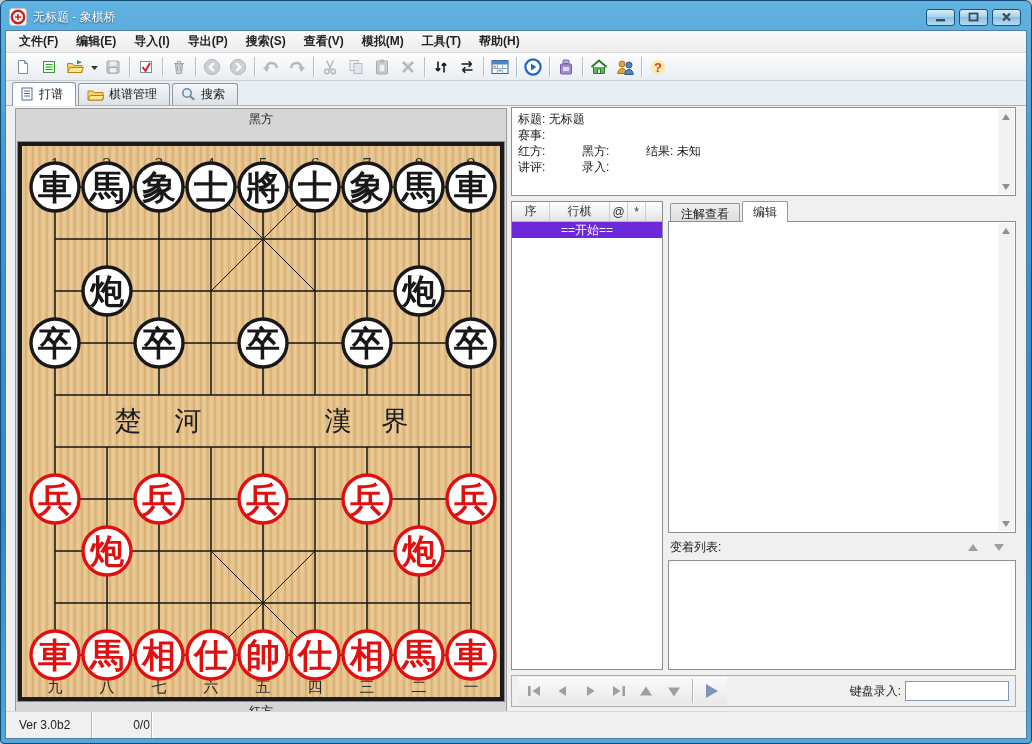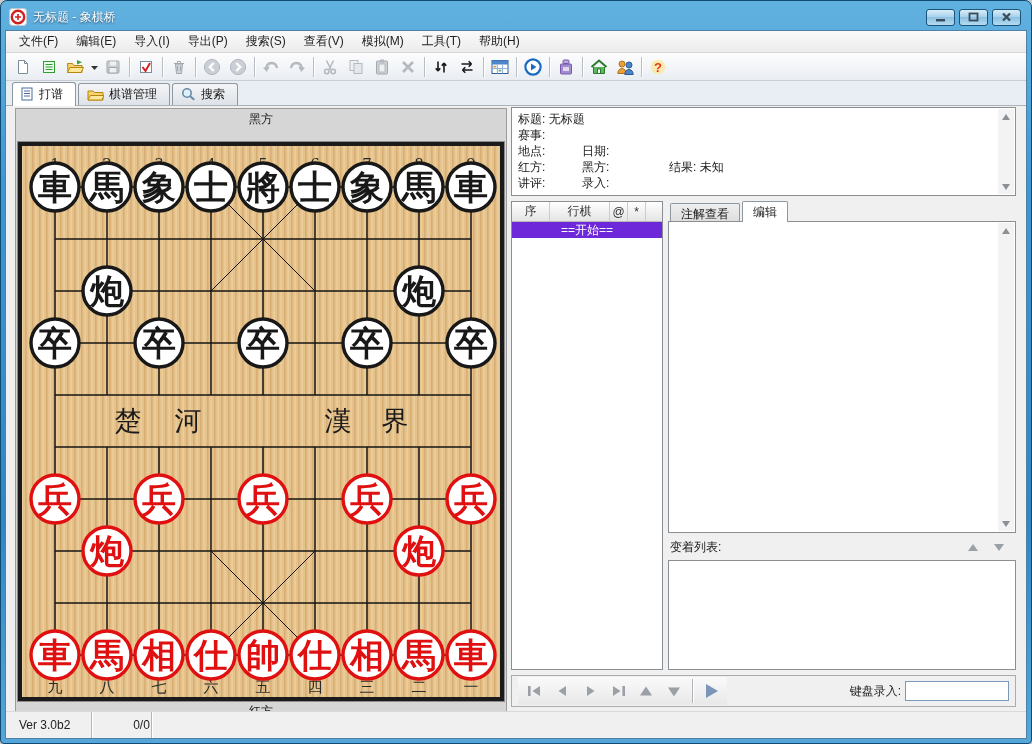--- a/index.html
+++ b/index.html
@@ -23,21 +23,21 @@
     width:29px; height:17px; border:1px solid #1b5379; border-radius:3px;
     background:linear-gradient(180deg,#d8edf9 0%,#a8d2ec 45%,#8cc1e2 50%,#b4dcf2 100%);
     display:flex; align-items:center; justify-content:center; cursor:default;
   }
   
   .app {
     flex:1; background:#f0f0f0; border:1px solid #4f80a6;
     display:flex; flex-direction:column; overflow:hidden;
   }
   .menubar { height:22px; background:linear-gradient(#fafafa,#ececec); border-bottom:1px solid #d6d6d6; display:flex; align-items:center; padding-left:4px; }
-  .menu-item { padding:3px 9px; color:#222; }
+  .menu-item { padding:3px 9px; color:#222;font-weight:bold; }
   .toolbar { height:28px; background:linear-gradient(#fdfdfe,#e9edf2); border-bottom:1px solid #c9ced5; display:flex; align-items:center; padding:0 4px; }
   .tbtn { width:26px; height:24px; display:flex; align-items:center; justify-content:center; border-radius:2px; }
   .tbtn.narrow { width:12px; }
   .tbtn.dis { opacity:.9; }
   .tsep { width:1px; height:20px; background:#b9bec5; box-shadow:1px 0 0 #fff; margin:0 3px; }
   
   .tabstrip { height:25px; background:#e9eef5; display:flex; align-items:flex-end; padding-left:6px; border-bottom:1px solid #aab2bb; }
   .mtab {
     display:flex; align-items:center; gap:5px; padding:3px 12px 4px 8px; margin-right:2px;
     border:1px solid #8f979f; border-bottom:none; border-radius:3px 3px 0 0;
@@ -520,22 +520,21 @@
             </svg>
         </div>
         <div class="side-label">红方</div>
       </div>
 
       <div class="right-panel">
         <div class="whitebox info-box">
           <div id="info-lines">
               <div class="info-line"><span class="info-seg" style="min-width: 0px;">标题: 无标题</span></div>
               <div class="info-line"><span class="info-seg" style="min-width: 0px;">赛事:</span></div>
-              <div class="info-line"><span class="info-seg">地点:</span><span class="info-seg" style="min-width: 0px;">日期:</span></div>
-              <div class="info-line"><span class="info-seg">红方:</span><span class="info-seg">黑方:</span><span class="info-seg" style="min-width: 0px; margin-left: 23px;">结果: 未知</span></div>
+              <div class="info-line"><span class="info-seg">红方:</span><span class="info-seg">黑方:</span><span class="info-seg" style="min-width: 0px;">结果: 未知</span></div>
               <div class="info-line"><span class="info-seg">讲评:</span><span class="info-seg" style="min-width: 0px;">录入:</span></div>
             </div>
           <div class="vscroll">
             <div class="sarrow">
                 <svg width="8" height="6">
                   <path d="M4 0l4 6H0z" fill="#8a9096"></path>
                 </svg>
               </div>
             <div class="sarrow">
                 <svg width="8" height="6">

